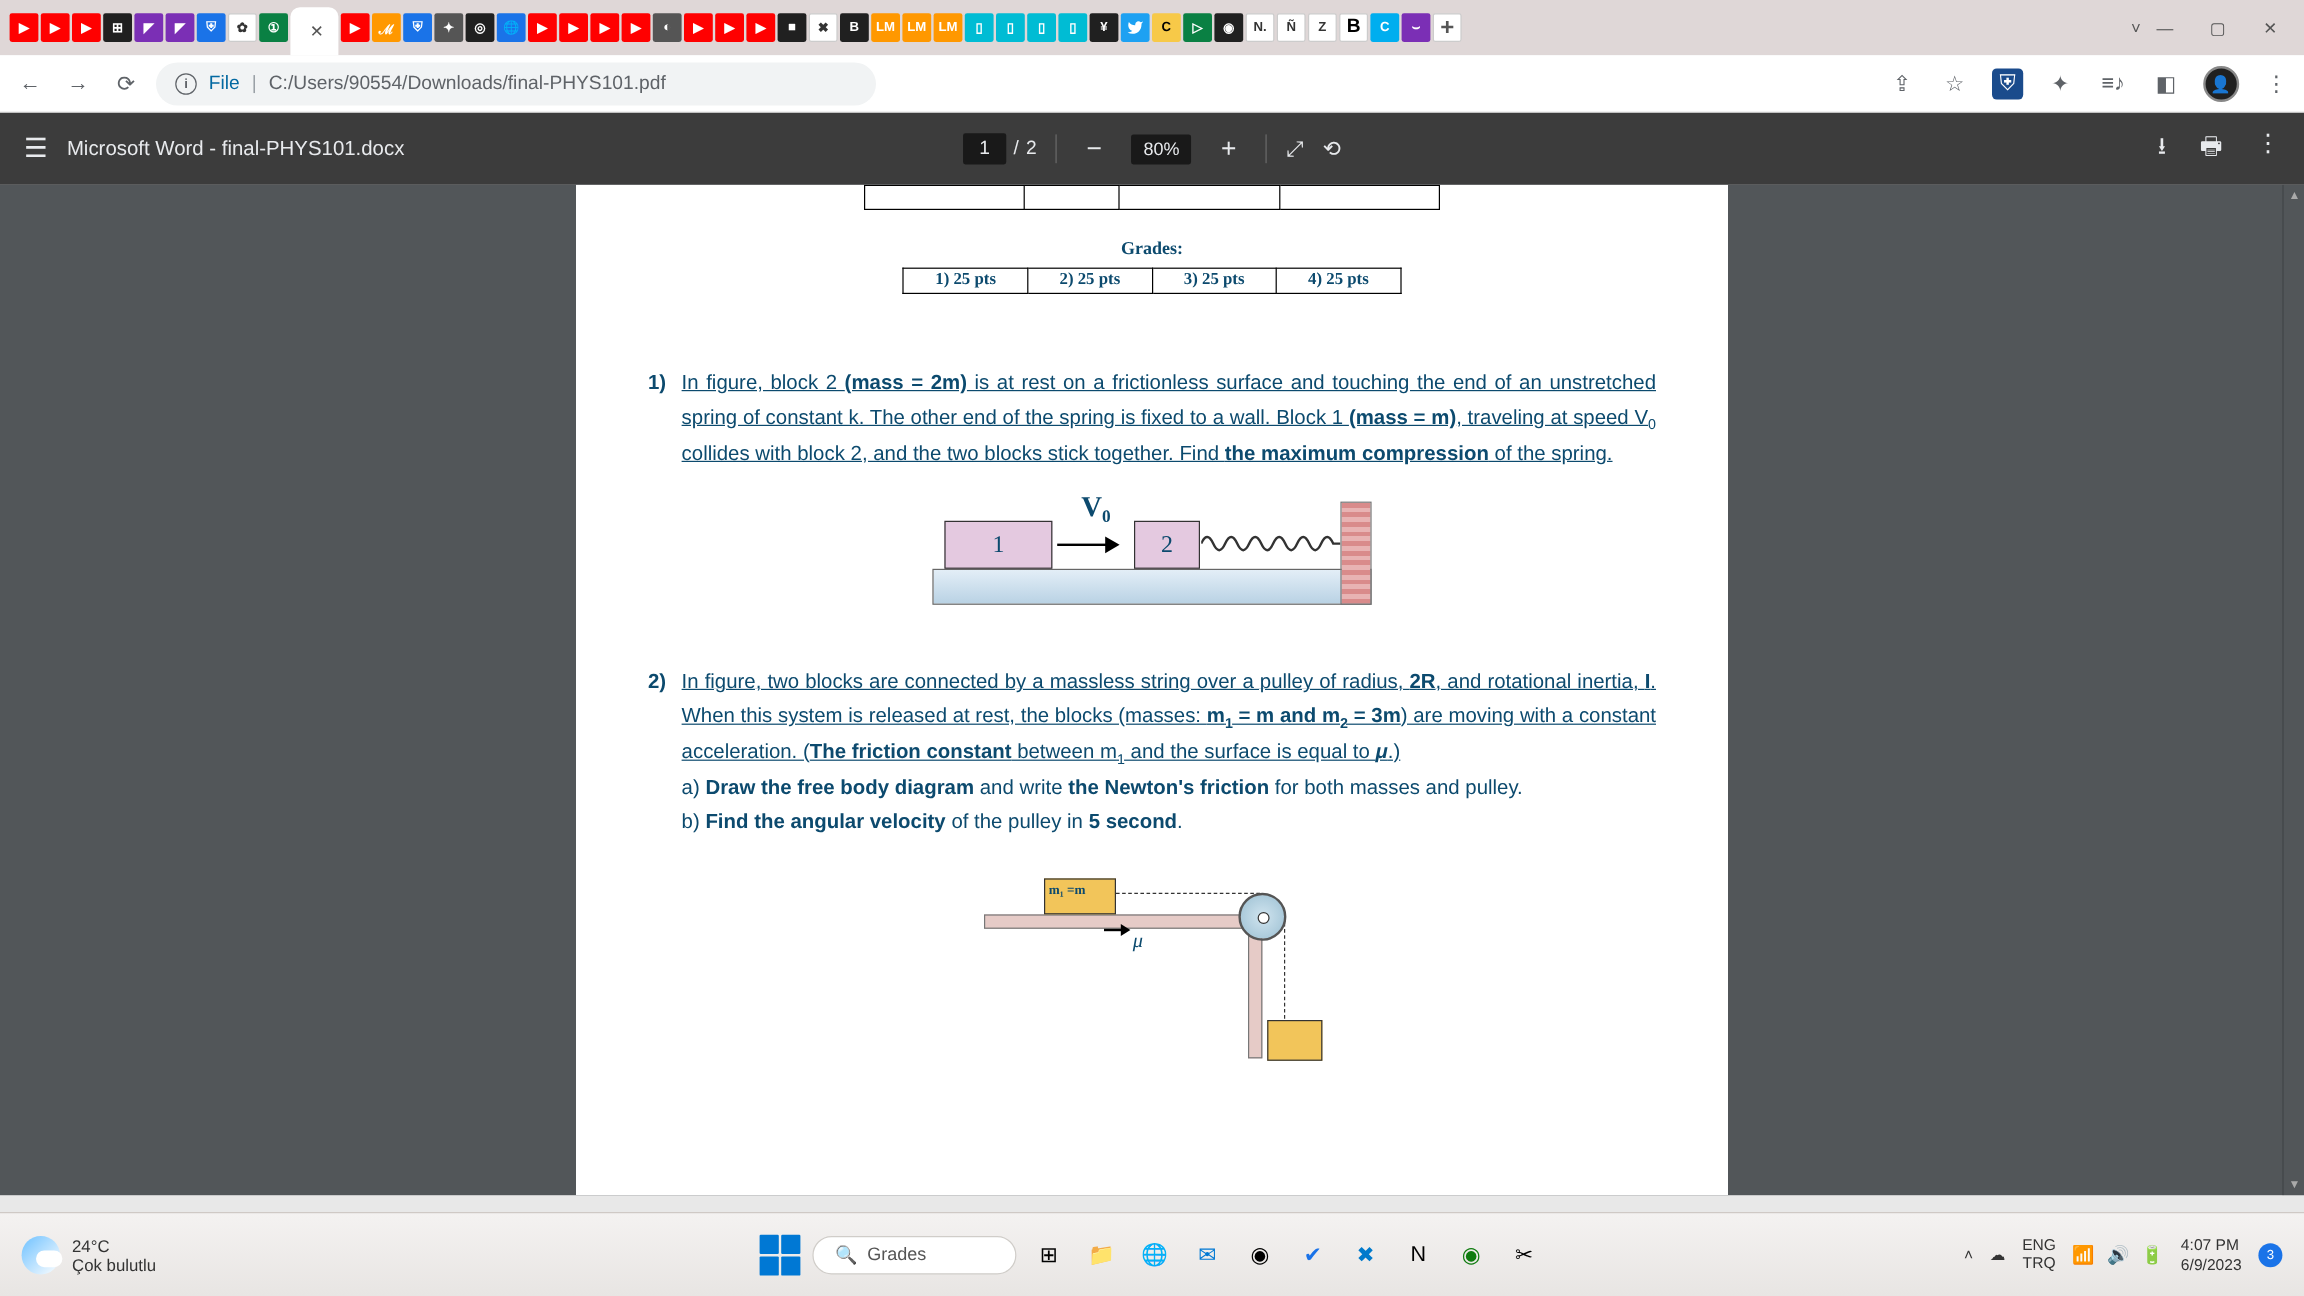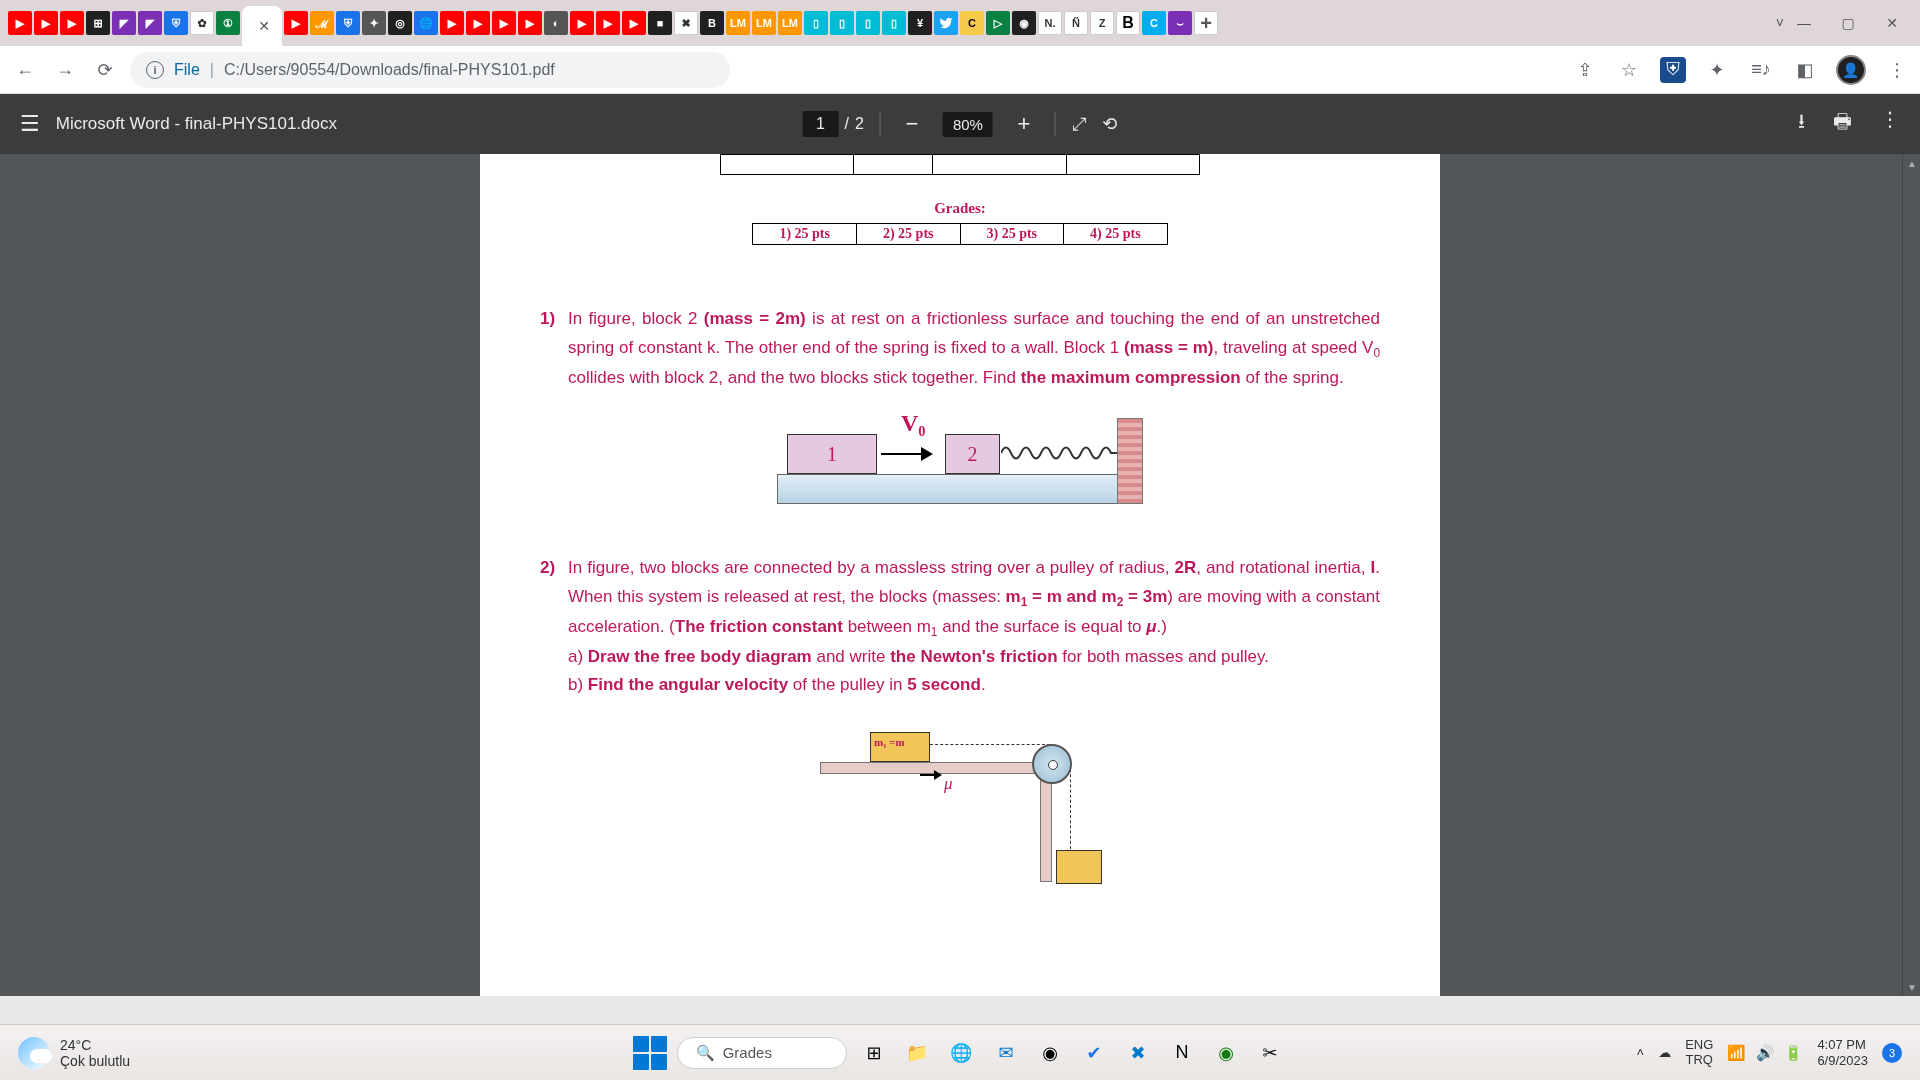--- a/index.html
+++ b/index.html
@@ -46,37 +46,37 @@
 .zoom-val { background:#191919; padding:4px 10px; border-radius:2px; font-size:15px; }
 .zoom-btn { font-size:22px; width:30px; text-align:center;}
 .fit-btn { font-size:18px;}
 .pdf-right { margin-left:auto; display:flex; gap:28px; font-size:20px;}
 
 
 .pdf-viewport { position:absolute; top:154px; left:0; right:0; bottom:84px; background:#525659; overflow:hidden;}
 .vscroll { position:absolute; right:0; top:0; bottom:0; width:18px; background:#525659; border-left:1px solid #424548;}
 .vscroll-arrow { position:absolute; width:18px; height:18px; color:#aaa; display:flex; align-items:center; justify-content:center; font-size:10px;}
 .vscroll-up { top:0;} .vscroll-down { bottom:0;}
-.page { position:absolute; left:50%; transform:translateX(-50%); width: 960px; background:#fff; top:0; bottom:0; padding: 0 60px; font-family: "Times New Roman", serif; color:#be185d; }
+.page { position:absolute; left:50%; transform:translateX(-50%); width: 960px; background:#fff; top:0; bottom:0; padding: 0 60px; font-family: "Times New Roman", serif; color:#0c4a6e; }
 
 
 .top-table-frag { position:absolute; top:0; left:50%; transform:translateX(-50%); }
 .tt { border-collapse:collapse; }
 .tt td { border:1px solid #000; width:170px; height:20px; }
 .tt .short { width:100px;}
 
 .grades-label { text-align:center; font-size:15px; font-family:"Times New Roman", serif; font-weight:bold; margin-top:46px;}
 .grades-table { margin: 6px auto 0; border-collapse:collapse;}
 .grades-table td { border:1px solid #000; font-size:14px; font-weight:bold; font-family:"Times New Roman", serif; text-align:center; padding: 2px 26px;}
 
 .question { font-family:"Times New Roman", serif; font-size:17px; line-height: 1.7; text-align: justify; }
 .q1 { margin-top: 60px; }
 .q2 { margin-top: 50px; }
 .qnum { font-weight:bold; display:inline-block; width:28px;}
-.qbody { display:inline-block; width: calc(100% - 28px); vertical-align:top; text-align:justify;}
+.qbody { display:inline-block; width: calc(100% - 28px); vertical-align:top; text-align:justify;text-decoration:underline;}
 .qindent { margin-left:28px; text-align:justify;}
 sub { font-size:0.7em;}
 
 
 .fig1 { margin: 16px auto 0; width: 366px; height: 96px; position:relative; }
 .floor { position:absolute; left:0; bottom:0; width:366px; height:30px; background: linear-gradient(#e3eef7,#b9d2e4); border:1px solid #666;}
 .wall { position:absolute; right:0; top:10px; width:26px; height:86px; background: repeating-linear-gradient(0deg,#d98b8b,#d98b8b 4px,#e8b3b3 4px,#e8b3b3 8px); border:1px solid #777;}
 .block { position:absolute; background:#e4c9e0; border:1.5px solid #333; display:flex; align-items:center; justify-content:center; font-size:20px; font-family:"Times New Roman",serif;}
 .b1 { left:10px; bottom:30px; width:90px; height:40px;}
 .b2 { left:168px; bottom:30px; width:55px; height:40px;}
@@ -97,21 +97,21 @@
 .mu-arrow { position:absolute; left:100px; top:48px; width:22px; height:10px;}
 .mu-arrow::after{content:"";position:absolute;left:0;top:4px;width:16px;height:1.5px;background:#000;}
 .mu-arrow::before{content:"";position:absolute;right:0;top:0;border-left:8px solid #000;border-top:5px solid transparent;border-bottom:5px solid transparent;}
 .pulley { position:absolute; left:212px; top:22px; width:40px; height:40px; border:2px solid #555; border-radius:50%; background: radial-gradient(#d0e4ef,#9bbfd2);}
 .pulley::after { content:""; position:absolute; left:14px; top:14px; width:8px; height:8px; border:1.5px solid #333; border-radius:50%; background:#fff;}
 .string-h { position:absolute; left:110px; top:22px; width:120px; height:0; border-top:1.5px dashed #333;}
 .string-v { position:absolute; left:250px; top:42px; width:0; height:90px; border-left:1.5px dashed #333;}
 .mass2 { position:absolute; left:236px; top:128px; width:46px; height:34px; background:#f2c55a; border:1.5px solid #333;}
 
 
-.taskbar { position:absolute; left:0; right:0; bottom:0; height:56px; background: linear-gradient(180deg,#f4f2f1,#e8e5e3); display:flex; align-items:center; border-top:1px solid #cfc9c5;gap:44px;}
+.taskbar { position:absolute; left:0; right:0; bottom:0; height:70px; background: linear-gradient(180deg,#f4f2f1,#e8e5e3); display:flex; align-items:center; border-top:1px solid #cfc9c5;gap:44px;}
 .weather { display:flex; align-items:center; gap:10px; padding-left:18px; color:#333; font-size:14px;}
 .weather-icon { width:32px; height:32px; border-radius:50%; background: linear-gradient(135deg,#6ec1ff,#fff); position:relative;}
 .weather-icon::after{content:"";position:absolute;left:12px;top:12px;width:22px;height:14px;background:#fff;border-radius:10px;}
 .tb-center { position:absolute; left:50%; transform:translateX(-50%); display:flex; align-items:center; gap:10px;}
 .search-box { display:flex; align-items:center; gap:8px; background:#fff; border:1px solid #d0cdc9; border-radius:20px; padding:6px 18px; color:#555; font-size:15px; width:170px;}
 .tb-icon { width:34px; height:34px; border-radius:6px; display:flex; align-items:center; justify-content:center; font-size:18px;}
 .start { width:34px; height:34px; display:grid; grid-template-columns:1fr 1fr; grid-template-rows:1fr 1fr; gap:2px;}
 .start div { border-radius:1px;}
 .tb-right { margin-left:auto; display:flex; align-items:center; gap:14px; padding-right:18px; color:#333; font-size:13px;}
 .tb-sys { display:flex; gap:10px; font-size:15px; color:#444;}

